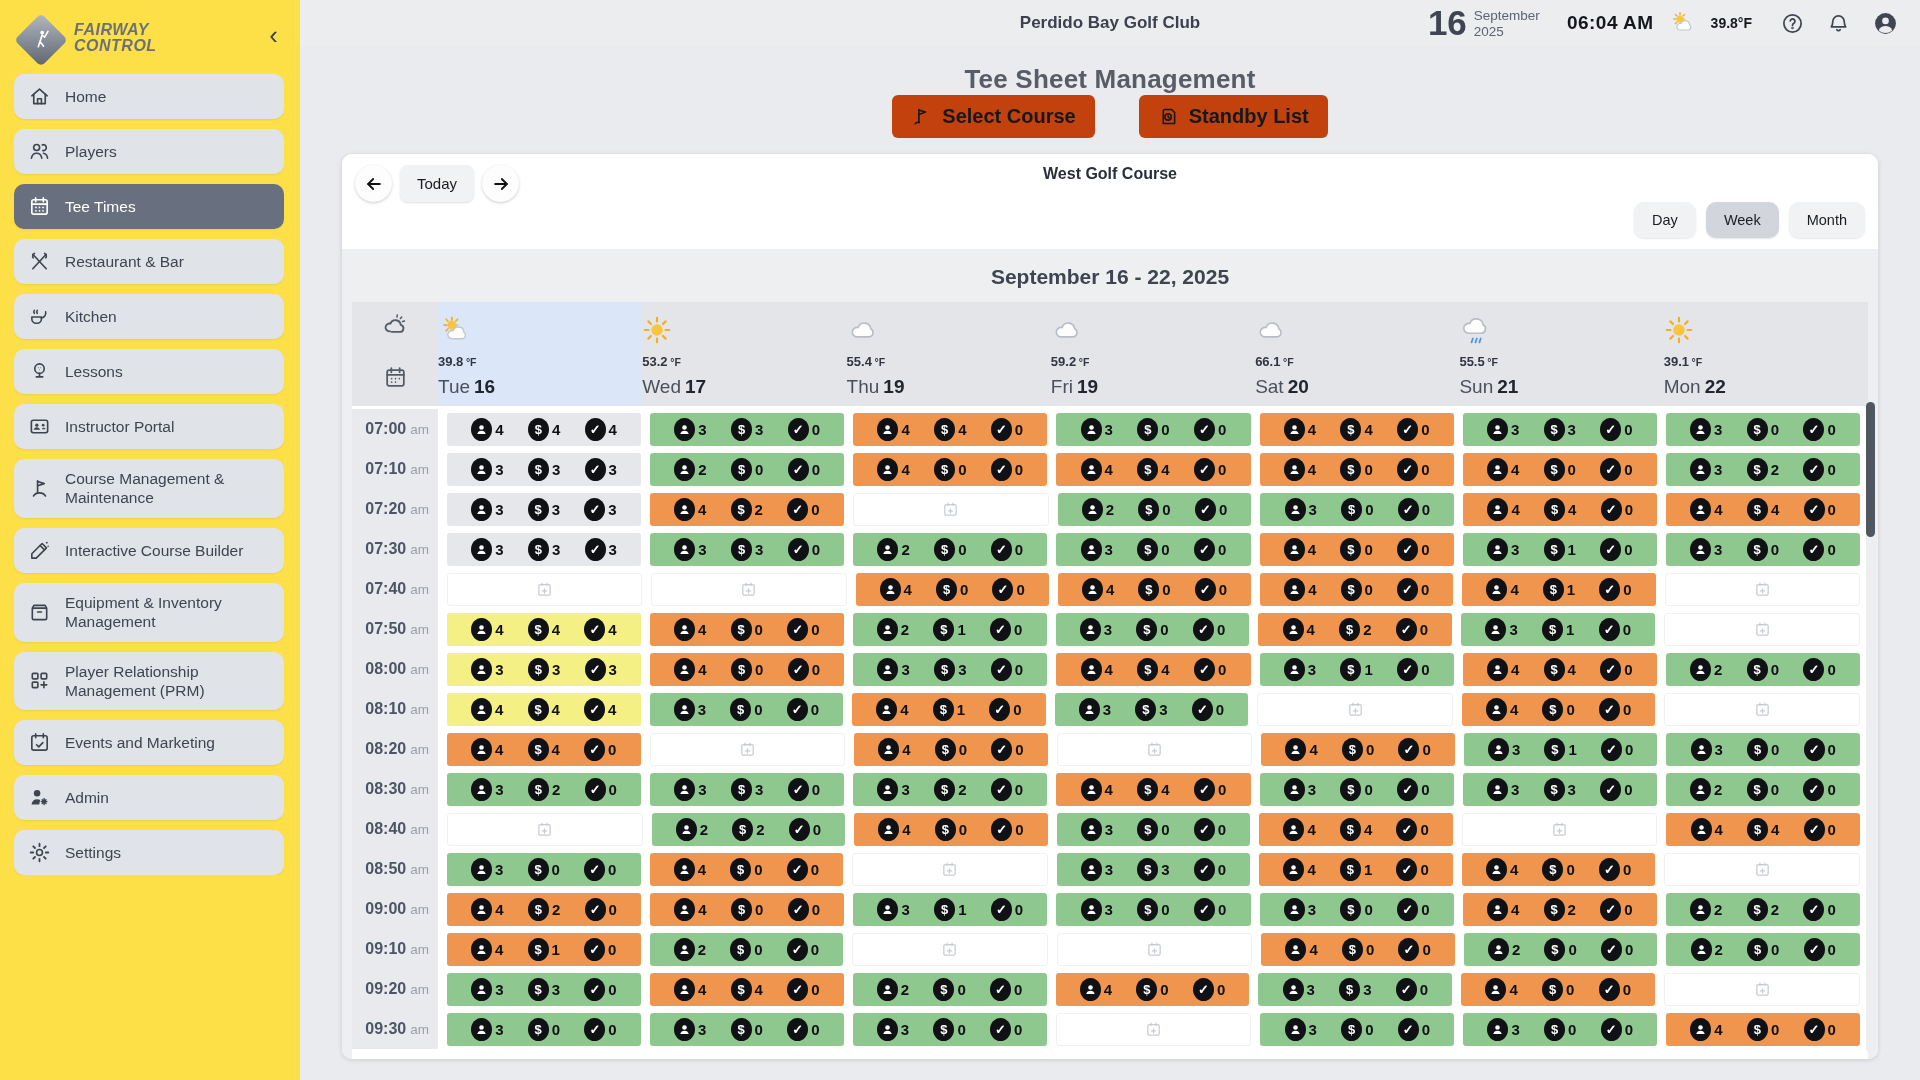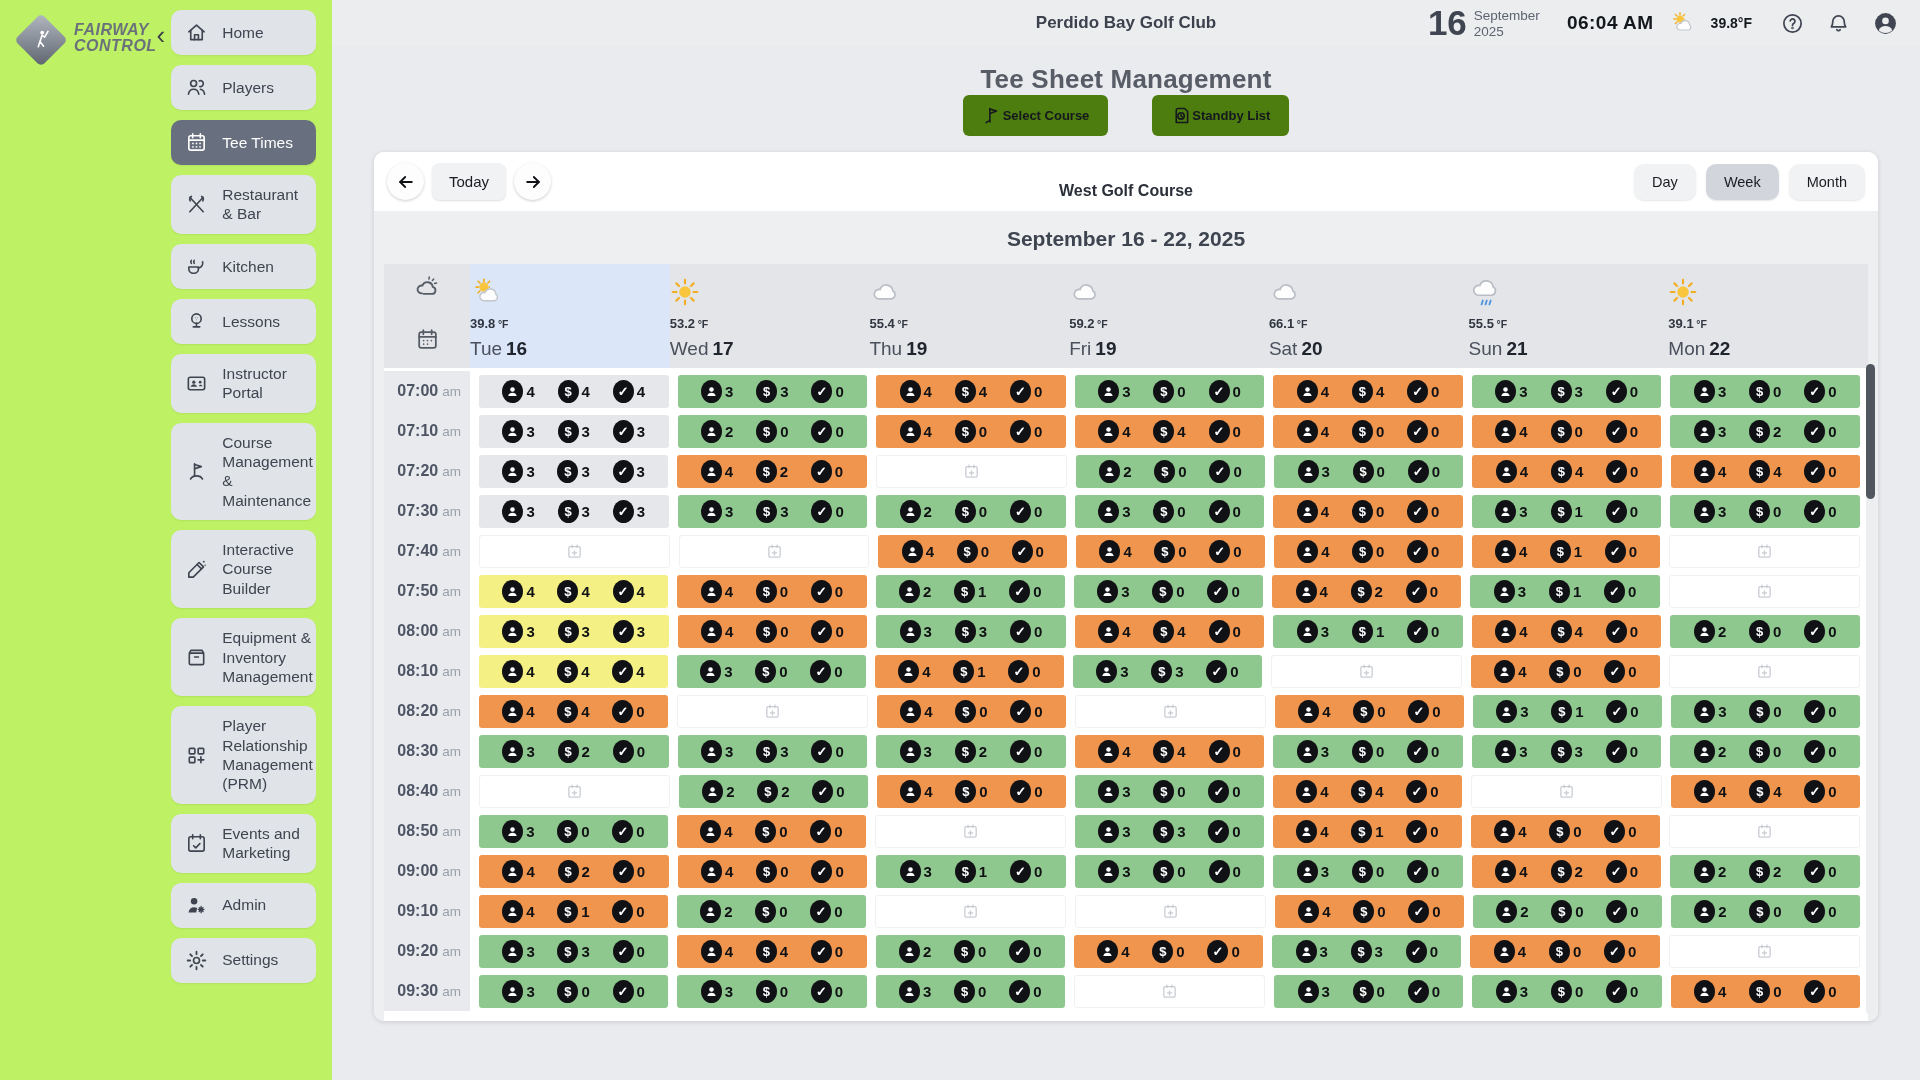--- a/index.html
+++ b/index.html
@@ -1,21 +1,21 @@
 <!DOCTYPE html>
 <html><head>
 <meta charset="utf-8">
 <style>
   * { margin:0; padding:0; box-sizing:border-box; }
   html,body { width:1920px; height:1080px; overflow:hidden;
     font-family:"Liberation Sans", sans-serif; background:#e9ebee; color:#3f4551; }
   .app { display:flex; width:100%; height:100%; }
 
   
-  aside { width:332px; background:#bef264; padding:10px 16px 10px 14px; display:flex; flex-direction:row; flex-shrink:0; }
+  aside { width:300px; background:#fde047; padding:10px 16px 10px 14px; display:flex; flex-direction:column; flex-shrink:0; }
   .logo-row { display:flex; align-items:center; height:56px; margin-bottom:8px; }
   .diamond { width:38px; height:38px; background:linear-gradient(135deg,#b3b9c1 0%,#5d646e 100%);
     transform:rotate(45deg); border-radius:5px; margin:4px 14px 0 8px; display:flex; align-items:center; justify-content:center; }
   .diamond svg { transform:rotate(-45deg); }
   .logo-text { font-style:italic; font-weight:bold; color:#6b717b; font-size:16px; line-height:1.02; letter-spacing:.5px; }
   .collapse { margin-left:auto; background:none; border:none; font-size:26px; color:#3c414c; cursor:pointer; line-height:1; padding:0 6px 6px 0; }
   nav { display:flex; flex-direction:column; gap:10px; overflow:hidden; }
   .side-item { display:flex; align-items:center; gap:14px; background:#e0e3e7; border-radius:10px;
     padding:10px 14px; min-height:45px; font-size:15.5px; color:#3f4450; cursor:pointer;
     box-shadow:0 1px 2px rgba(0,0,0,.07); line-height:1.25; }
@@ -33,26 +33,26 @@
   .tb-time { font-weight:bold; font-size:19px; color:#14171c; letter-spacing:.5px; margin-left:12px; }
   .tb-temp { font-weight:bold; font-size:14px; color:#14171c; }
   .tb-ic { display:flex; color:#3f4551; cursor:pointer; }
   .tb-ic + .tb-ic { margin-left:8px; }
 
   
   .content { flex:1; padding:12px 42px 0; }
   .page-head { display:flex; justify-content:space-between; align-items:center; margin:6px 0 16px;flex-direction:column; }
   h1 { font-size:26px; font-weight:600; color:#575c67; letter-spacing:.2px; }
   .actions { display:flex; gap:44px; }
-  .gbtn { display:flex; align-items:center; background:#4d7c0f; border:none; border-radius:6px;
-    padding:10px 19px; font-size:13px; font-weight:600; color:#15181d; cursor:pointer; font-family:inherit; }
+  .gbtn { display:flex; align-items:center; gap:10px; background:#c2410c; border:none; border-radius:6px;
+    padding:10px 19px; font-size:20px; font-weight:600; color:#15181d; cursor:pointer; font-family:inherit; }
 
   
   .card { background:#fff; border-radius:10px; box-shadow:0 1px 5px rgba(0,0,0,.14); overflow:hidden; }
-  .cal-nav { display:flex; align-items:flex-end; padding:11px 13px; position:relative; background:#fff; }
+  .cal-nav { display:flex; align-items:flex-start; padding:11px 13px; position:relative; background:#fff;flex-direction:column; }
   .nav-left { display:flex; align-items:center; gap:8px; }
   .circ { width:37px; height:37px; border-radius:50%; background:#fdfdfe; border:none; cursor:pointer;
     box-shadow:0 1px 3px rgba(0,0,0,.2); display:flex; align-items:center; justify-content:center; color:#101114; }
   .today-btn { background:#f1f2f4; border:none; border-radius:8px; padding:10px 17px; font-size:15px; color:#191c21;
     box-shadow:0 1px 2px rgba(0,0,0,.13); cursor:pointer; font-family:inherit; }
   .course { position:absolute; left:0; right:0; text-align:center; font-weight:600; font-size:16px; color:#2b2f39; pointer-events:none; }
   .views { margin-left:auto; display:flex; gap:10px; z-index:1; }
   .pill { background:#f1f2f4; border:none; border-radius:10px; padding:10px 18px; font-size:14.5px; color:#191c21;
     box-shadow:0 1px 2px rgba(0,0,0,.1); cursor:pointer; font-family:inherit; }
   .pill.active { background:#d2d6dc; }

